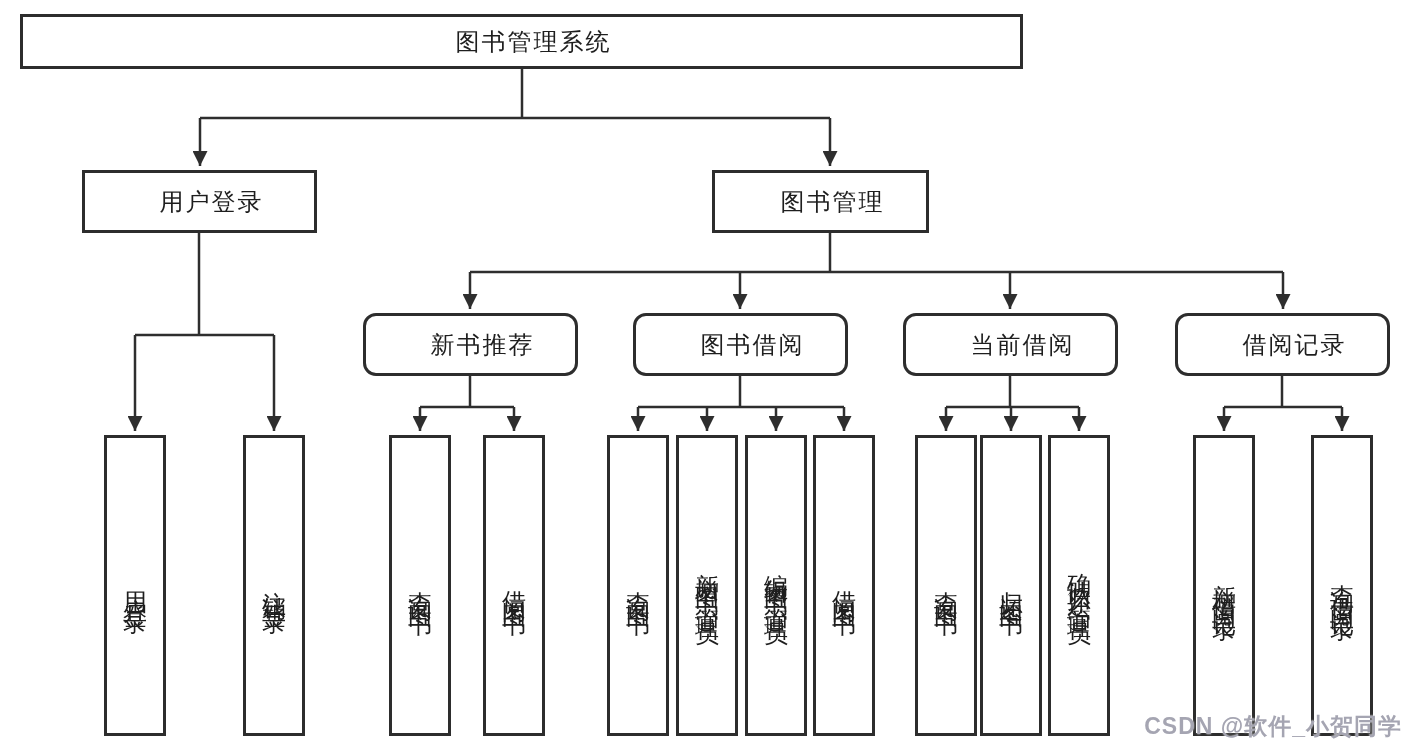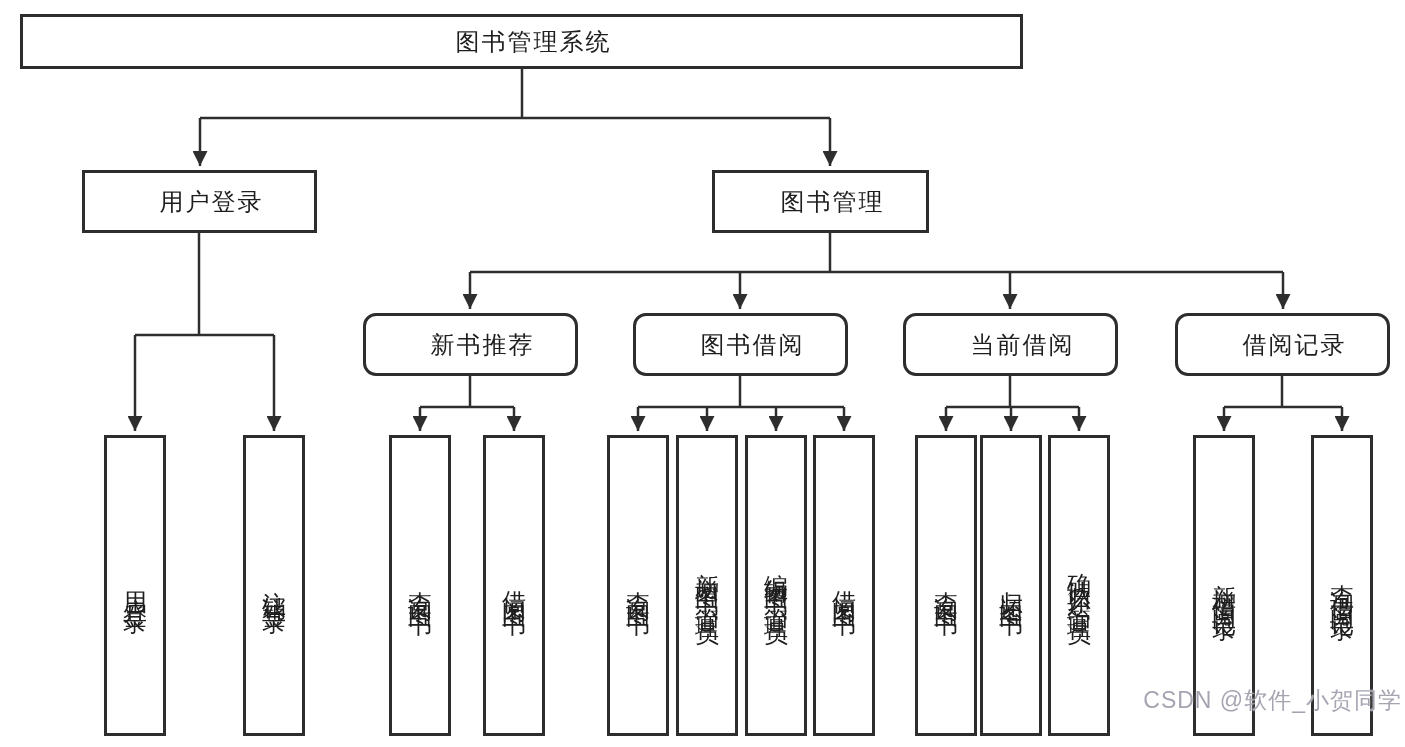--- a/index.html
+++ b/index.html
@@ -75,26 +75,27 @@
   .lf7  { left: 745px; }
   .lf8  { left: 813px; }
   .lf9  { left: 915px; }
   .lf10 { left: 980px; }
   .lf11 { left: 1048px; }
   .lf12 { left: 1193px; }
   .lf13 { left: 1311px; }
   .watermark {
     position: absolute;
     right: 3px;
-    top: 685px;
+    top: 711px;
     font-size: 23px;
     letter-spacing: 1px;
     color: #a5a5b2;
     z-index: 3;
     text-shadow: 0 0 2px #ffffff;
+    font-weight: bold;
   }
 </style>
 </head>
 <body>
 
 <div class="canvas">
 
   <svg class="connectors" viewBox="0 0 1405 747" xmlns="http://www.w3.org/2000/svg">
     <defs>
       <marker id="arrow" viewBox="0 0 10 10" refX="10" refY="5" markerUnits="userSpaceOnUse" markerWidth="20" markerHeight="15" orient="auto">

